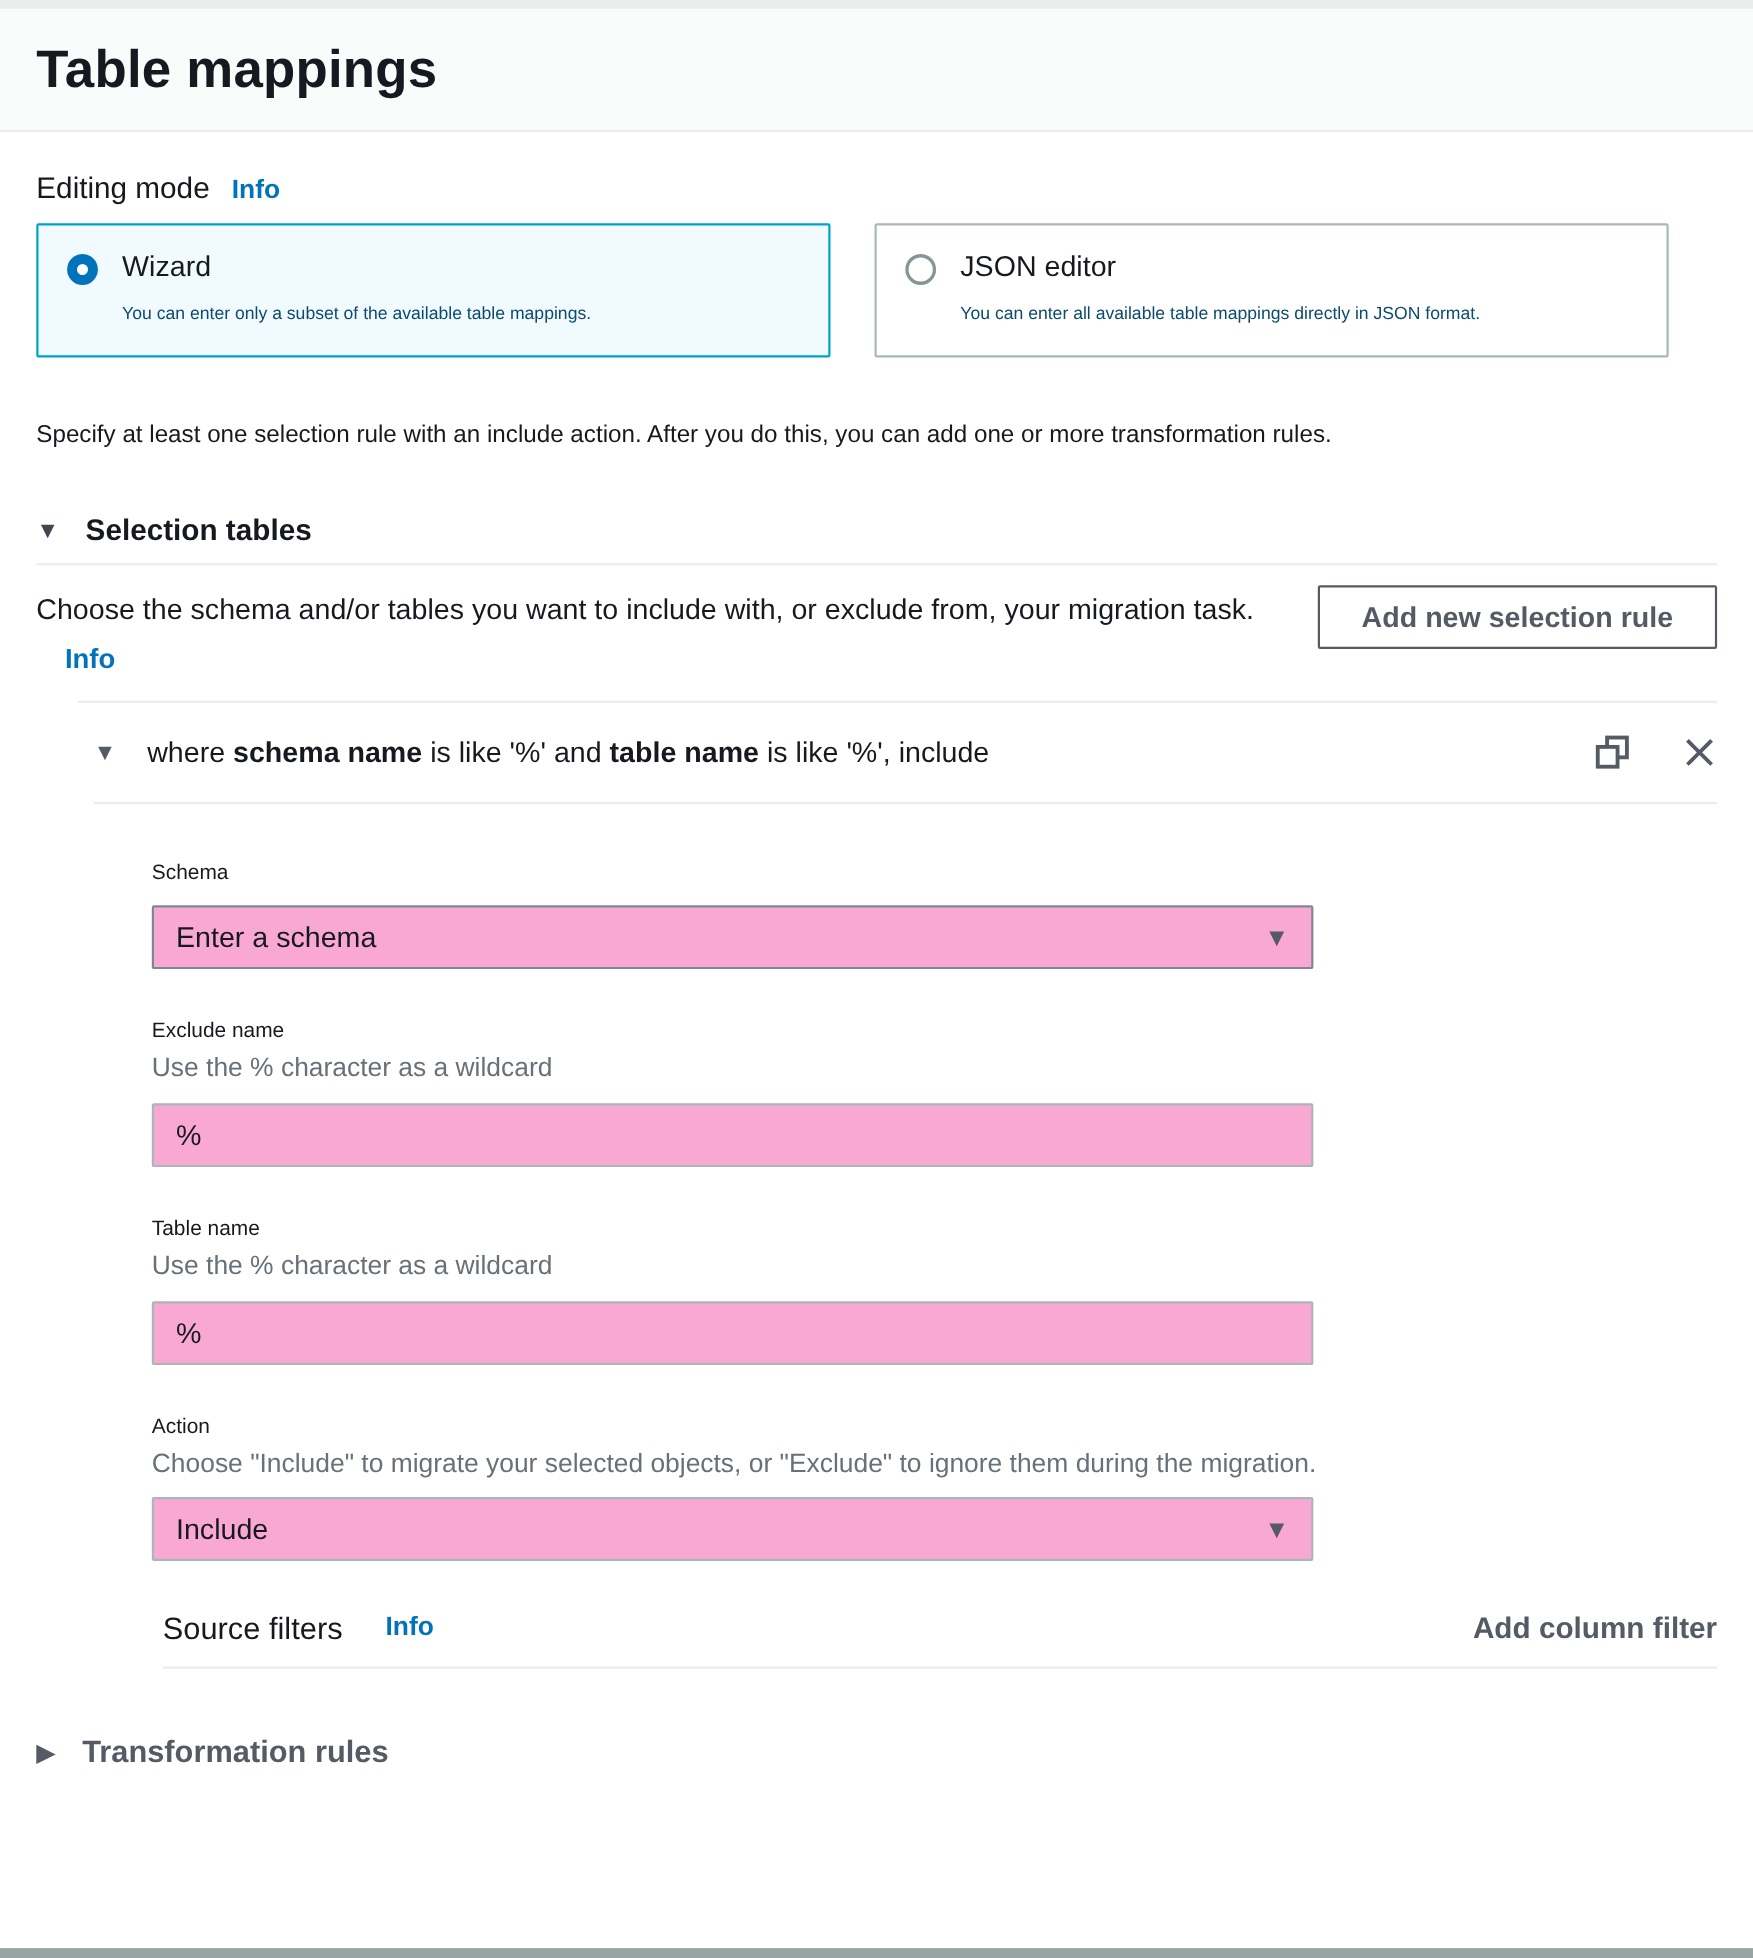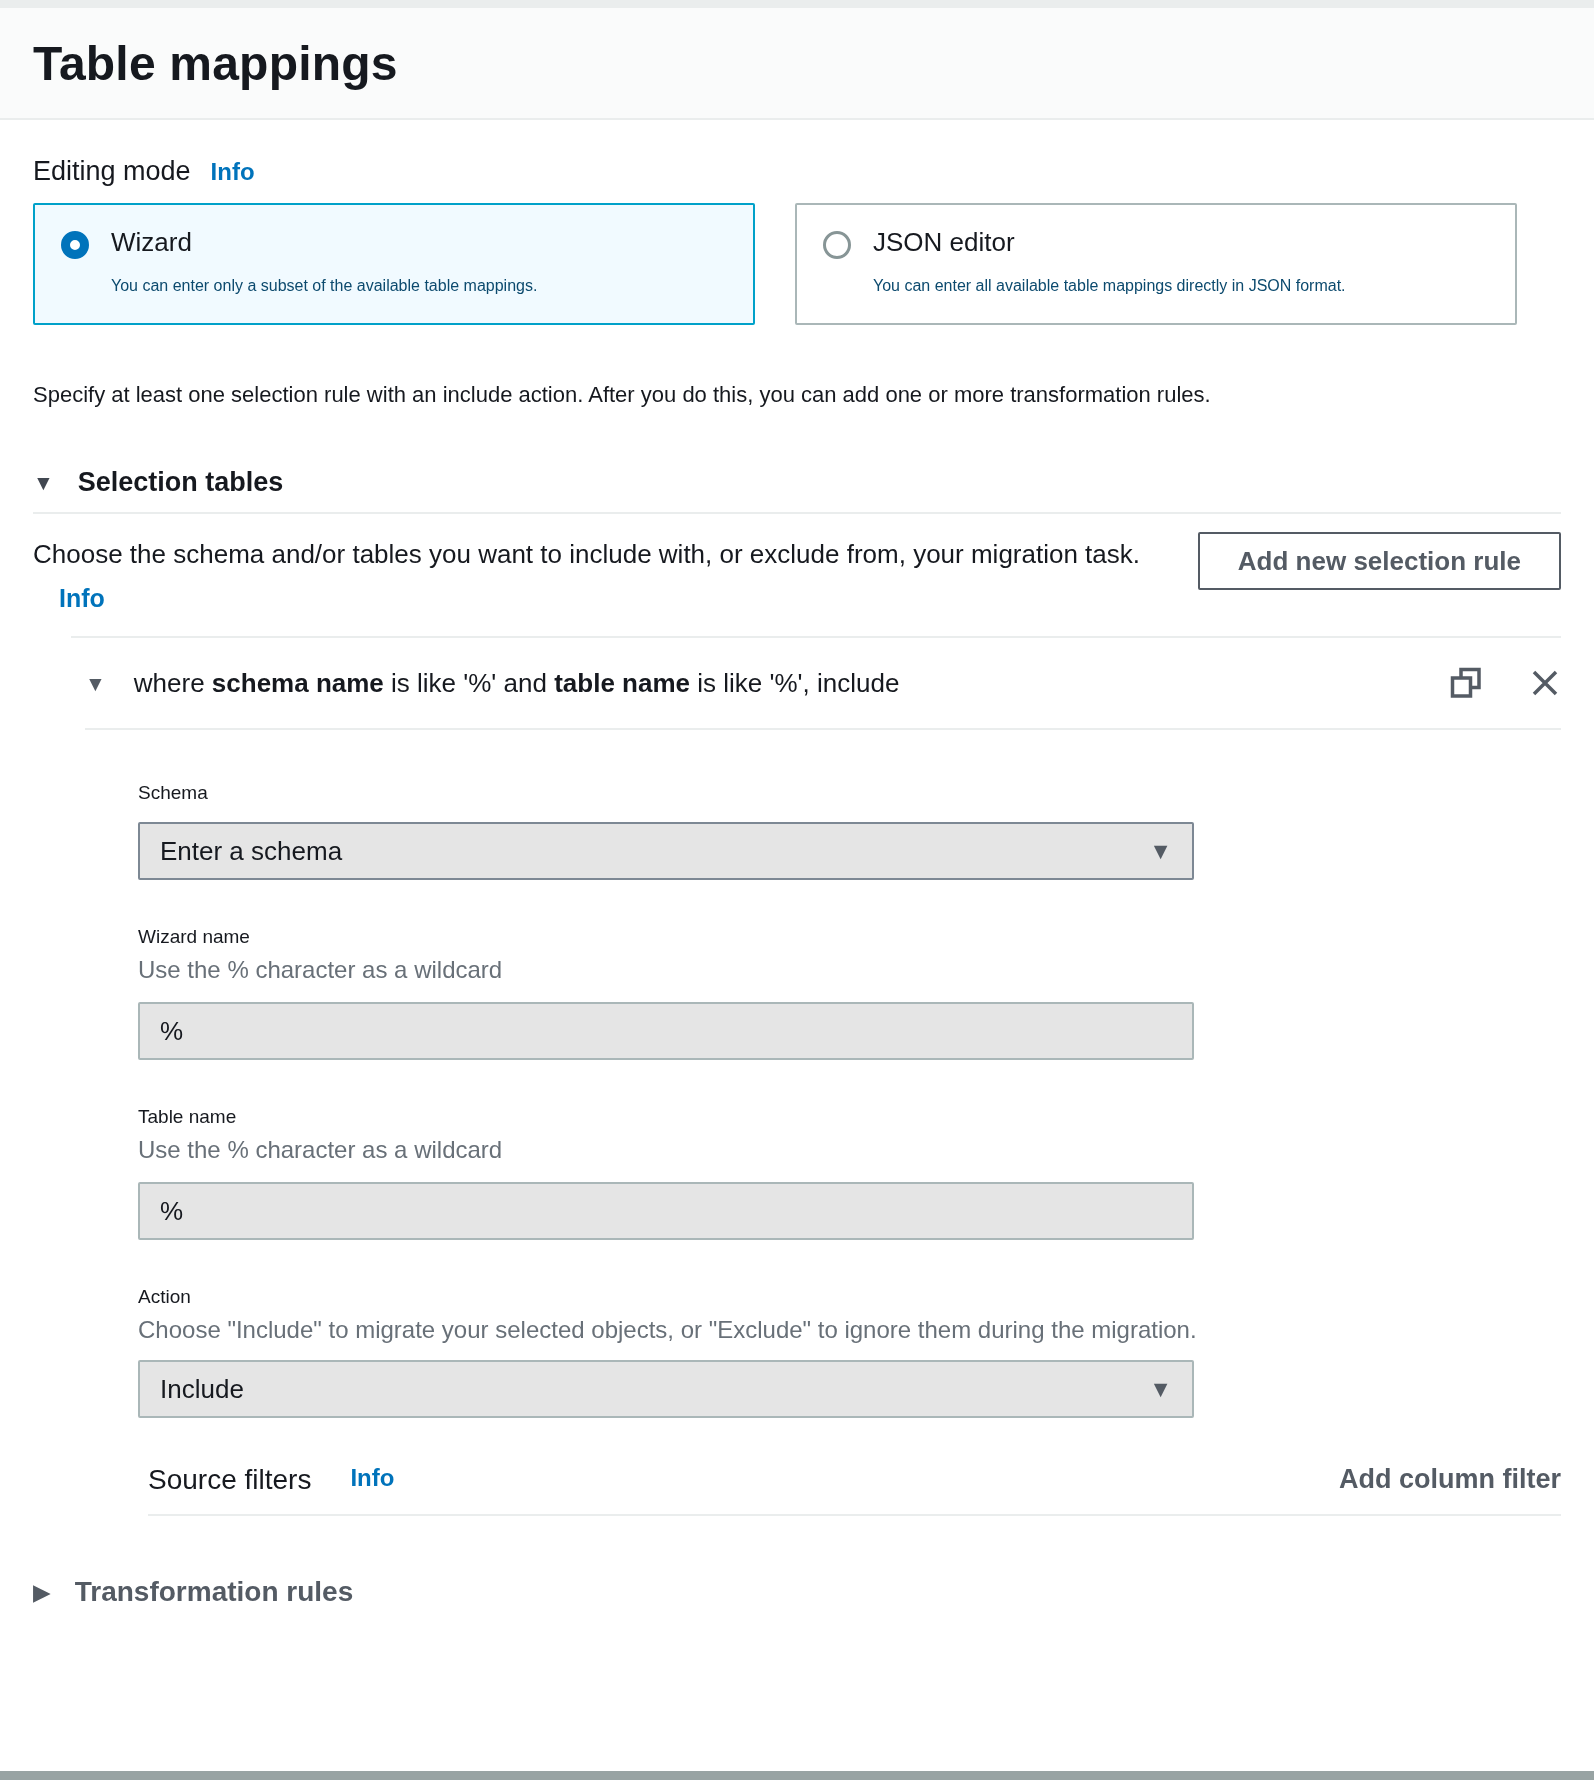--- a/index.html
+++ b/index.html
@@ -58,21 +58,21 @@
   .rule-summary { font-size:26px; margin-left:28px; flex:1; }
   .rule-summary b { font-weight:700; }
   .icon-btn { background:none; border:none; cursor:pointer; margin-left:46px; padding:0; line-height:0; }
   .divider.rule { margin-left:52px; }
 
   .rule-body { margin-left:105px; }
   .field-label { font-size:19px; }
   .helper { font-size:24px; color:#687078; margin-top:8px; }
   .select-box, .text-input {
     width:1056px; height:58px; border:2px solid #aab7b8; border-radius:2px;
-    background:#e5e5e5; font-size:26px; color:#16191f; padding:0 20px;
+    background:#f9a8d4; font-size:26px; color:#16191f; padding:0 20px;
   }
   .select-box { display:flex; align-items:center; justify-content:space-between; cursor:pointer; }
   .select-box.dark { border-color:#7d8894; }
   .caret { color:#545b64; font-size:23px; line-height:1; }
   .text-input { font-family:"Liberation Sans", sans-serif; }
   .mt-label-lg { margin-top:52px; }
   .mt-label { margin-top:46px; }
   .mt-field { margin-top:18px; }
   .mt-field-sm { margin-top:16px; }
 
@@ -160,21 +160,21 @@
   <div class="divider rule"></div>
 
   <div class="rule-body">
 
     <div class="field-label mt-label-lg">Schema</div>
     <div class="select-box dark mt-field">
       <span>Enter a schema</span>
       <span class="caret">▼</span>
     </div>
 
-    <div class="field-label mt-label">Wizard name</div>
+    <div class="field-label mt-label">Exclude name</div>
     <div class="helper">Use the % character as a wildcard</div>
     <input class="text-input mt-field" type="text" value="%" style="">
 
     <div class="field-label mt-label">Table name</div>
     <div class="helper">Use the % character as a wildcard</div>
     <input class="text-input mt-field" type="text" value="%" style="">
 
     <div class="field-label mt-label">Action</div>
     <div class="helper">Choose "Include" to migrate your selected objects, or "Exclude" to ignore them during the migration.</div>
     <div class="select-box mt-field-sm">

